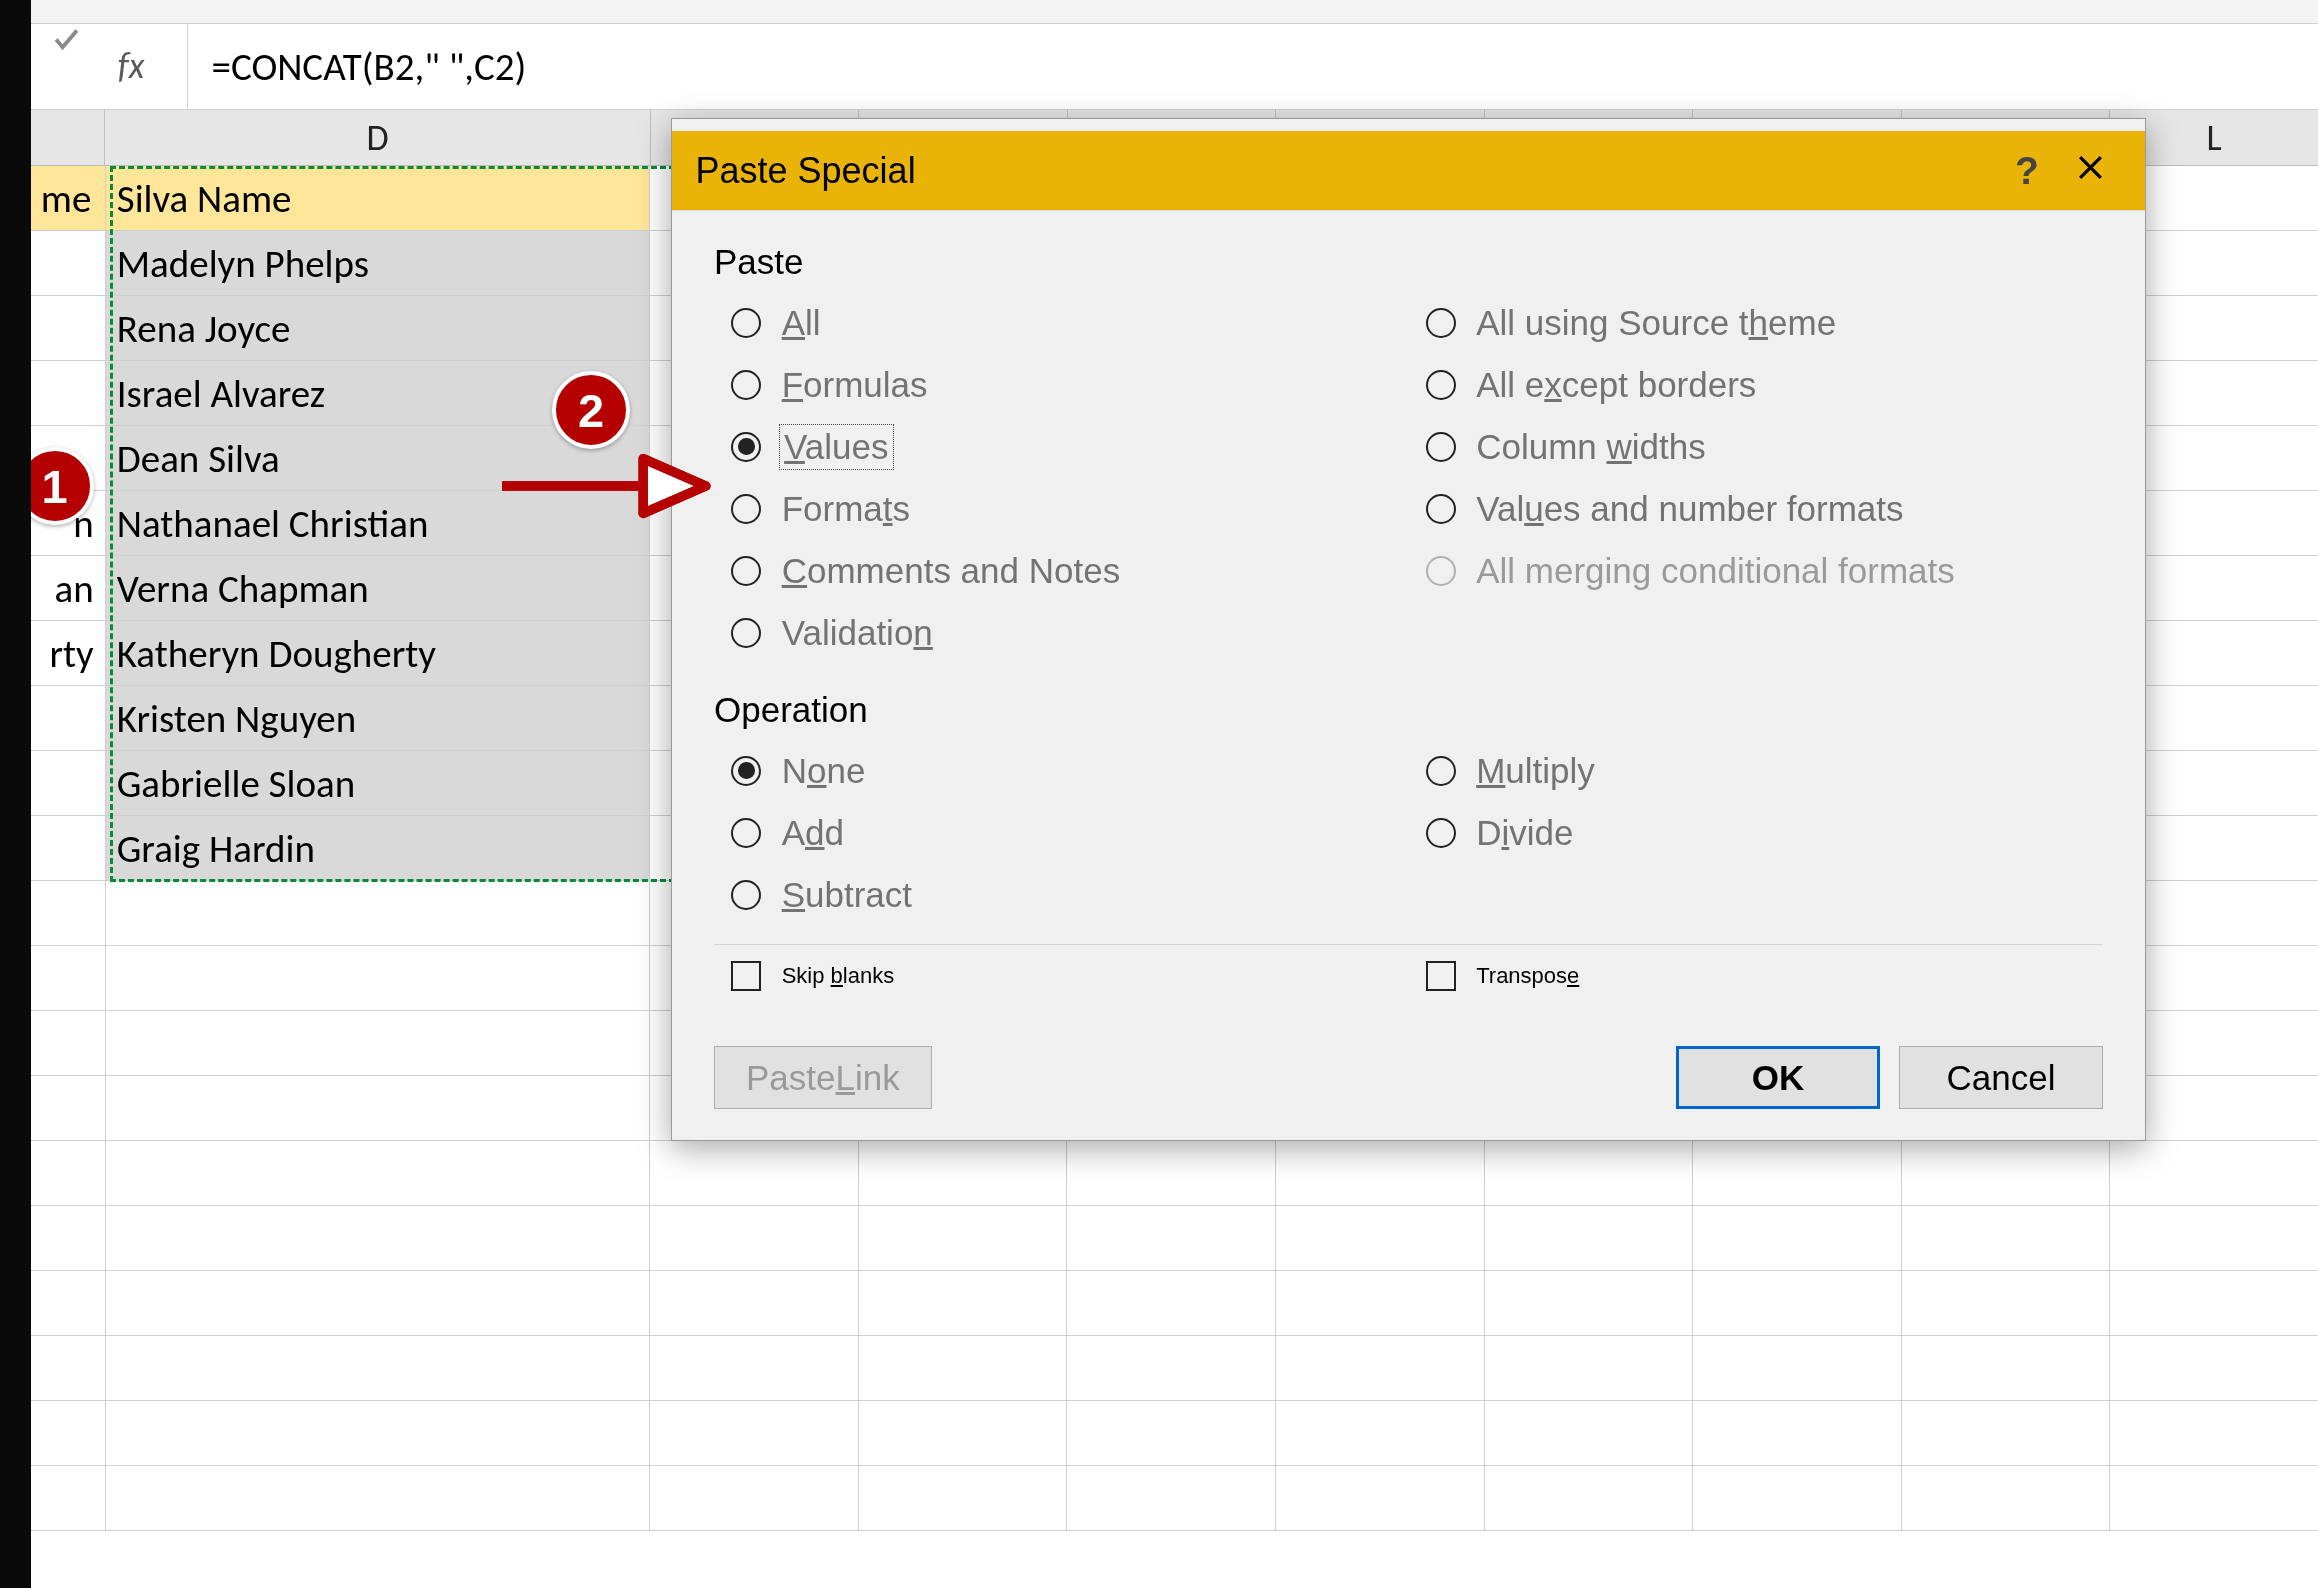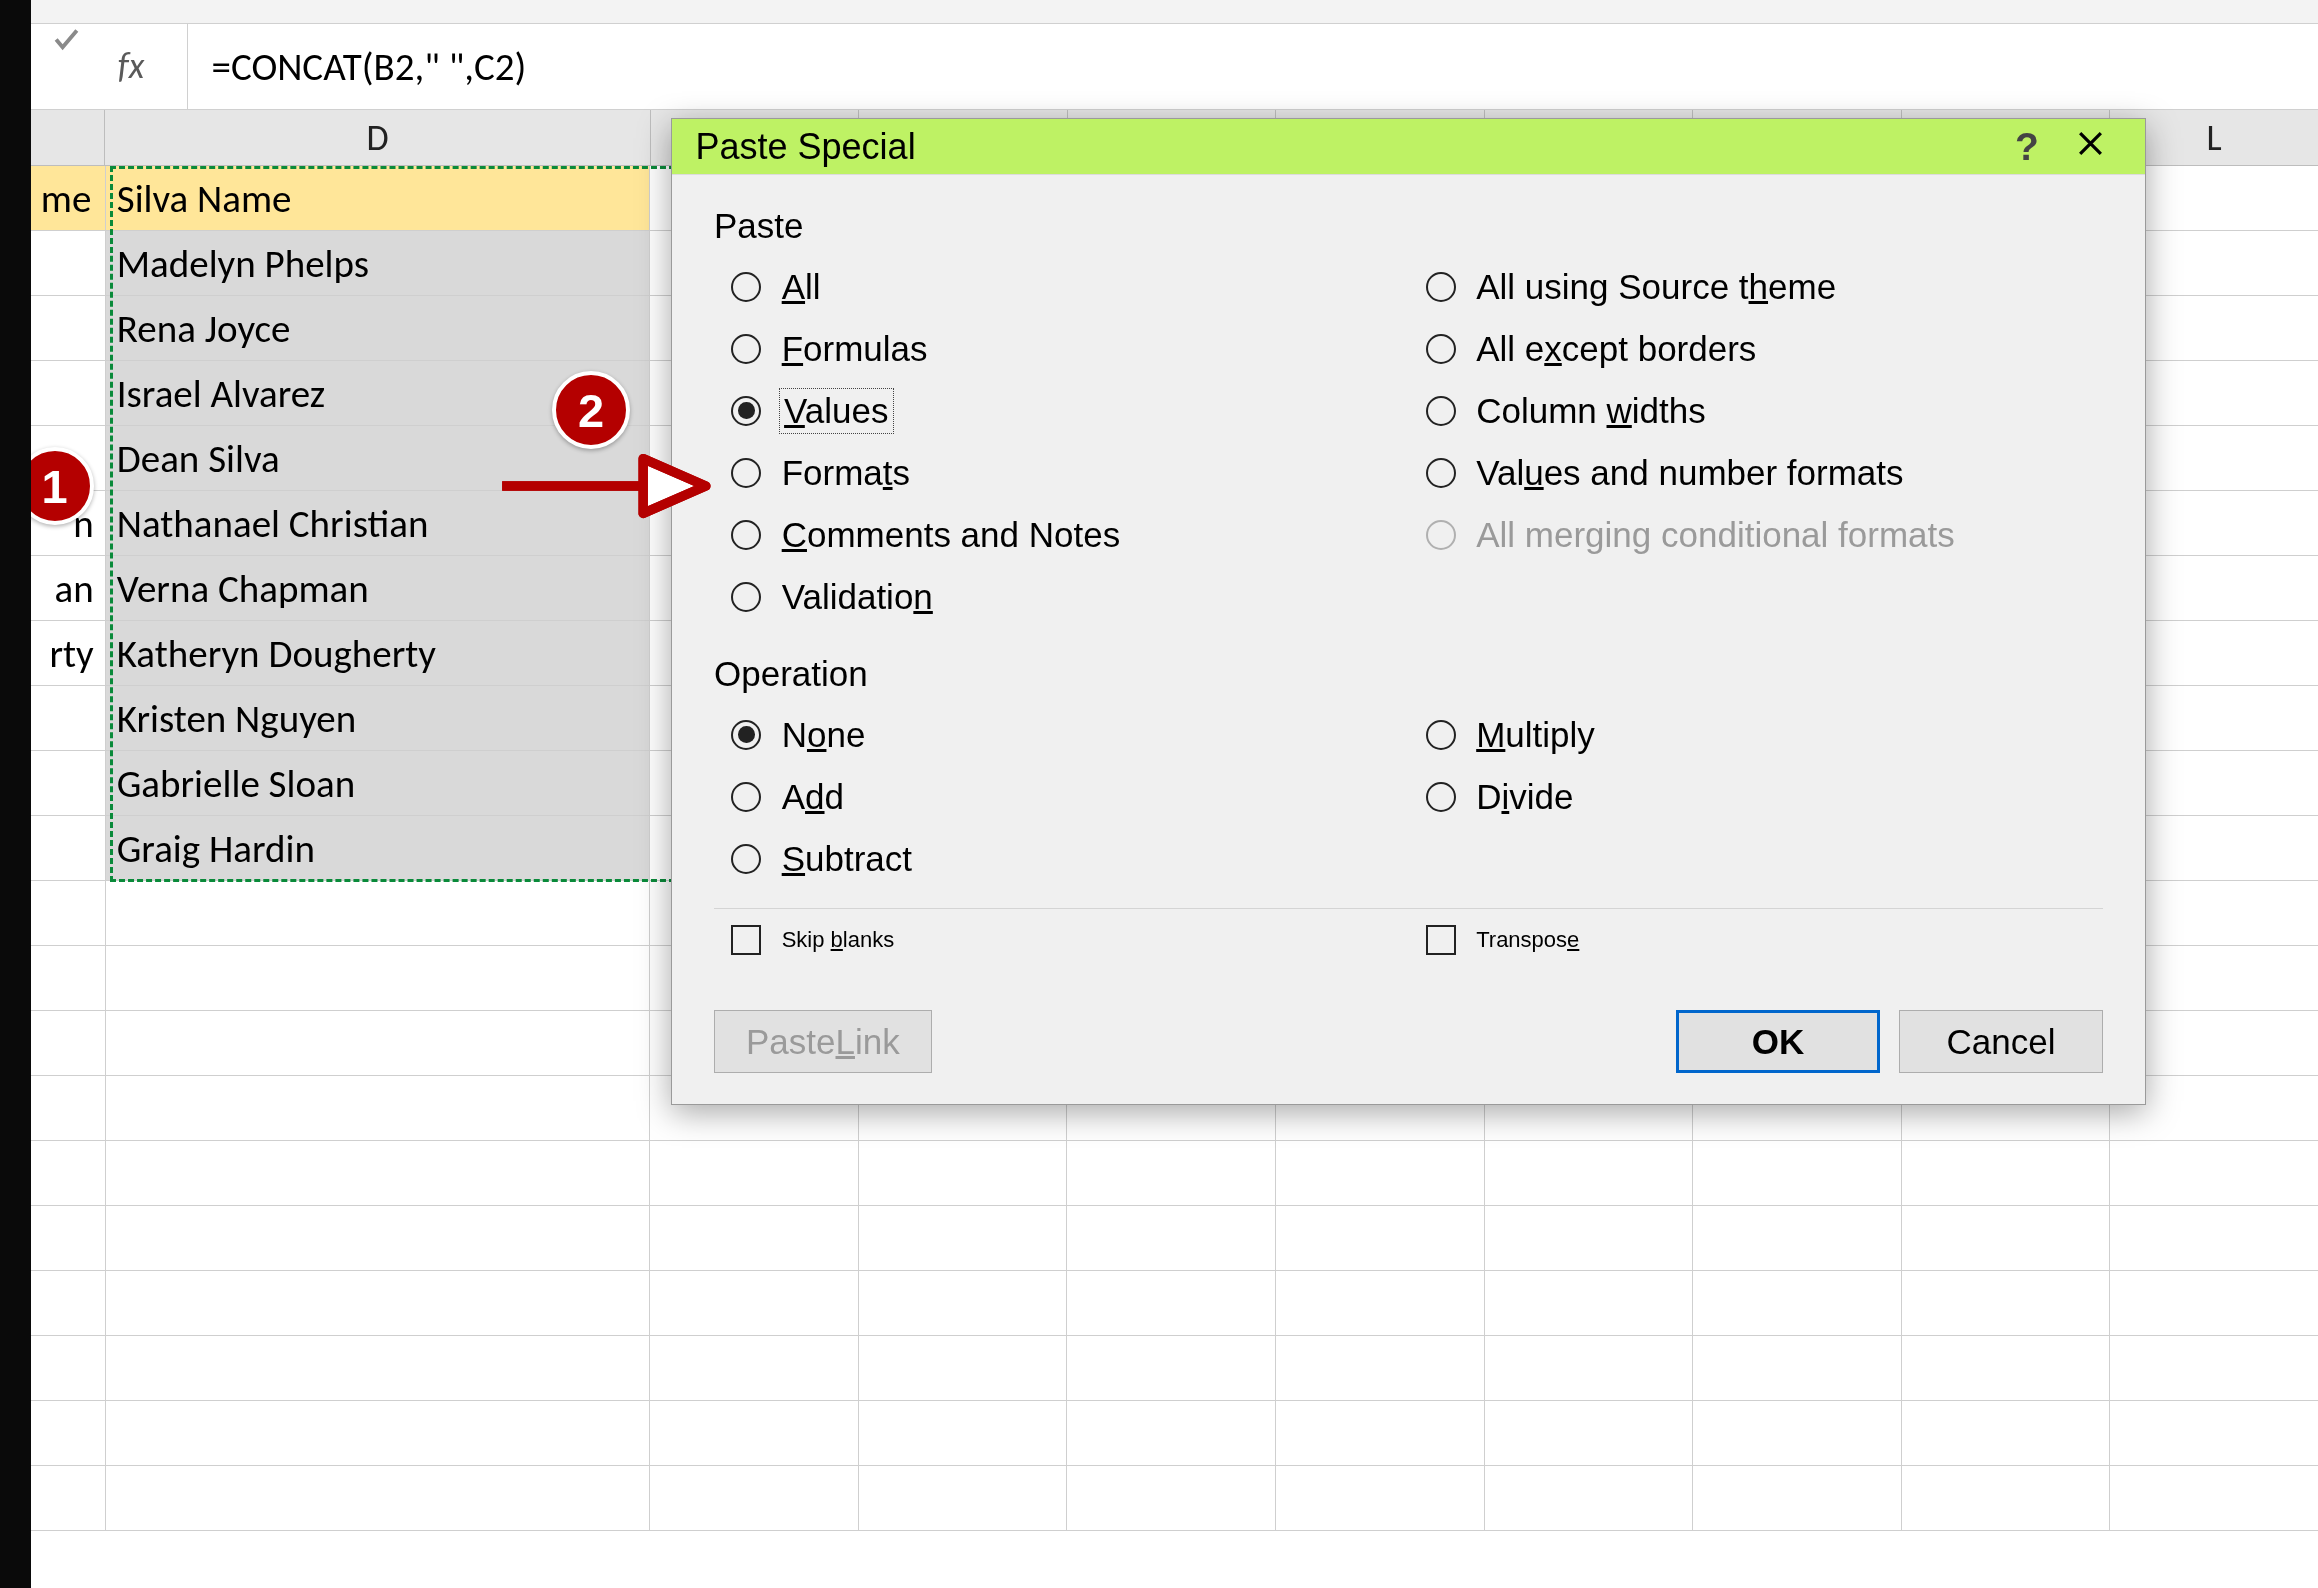--- a/index.html
+++ b/index.html
@@ -150,28 +150,29 @@
     top: 118px;
     left: 671px;
     width: 1475px;
     background: #f0f0f0;
     border: 1.6px solid #9a9a9a;
     box-shadow: 0 7.8px 31px rgba(0,0,0,0.35);
     z-index: 100;
     font-family: "Segoe UI", Arial, sans-serif;
   }
   .dialog-titlebar {
-    height: 56px;
+    height: 80px;
     display: flex;
     align-items: center;
     padding: 0 23.5px;
     font-size: 36px;
     color: #000;
-    background: #bef264;
+    background: #eab308;
     border-bottom: 0.8px solid #dcdcdc;
+    margin-top: 12px;
   }
   .dialog-titlebar .title { flex: 1; }
   .dialog-titlebar .help {
     width: 63px;
     text-align: center;
     font-size: 39px;
     font-weight: bold;
     color: #444;
     cursor: pointer;
   }
@@ -216,21 +217,21 @@
     position: absolute;
     top: 4.7px; left: 4.7px; right: 4.7px; bottom: 4.7px;
     background: #222;
     border-radius: 50%;
   }
   .radio-circle.disabled {
     border-color: #b0b0b0;
   }
   .radio-label {
     font-size: 35px;
-    color: #000000;
+    color: #737373;
   }
   .radio-label.disabled { color: #9a9a9a; }
   .radio-label .ul { text-decoration: underline; }
   .focus-box {
     outline: 1.6px dotted #444;
     outline-offset: 2.4px;
     padding: 0 2.4px;
   }
 
   .hr {

